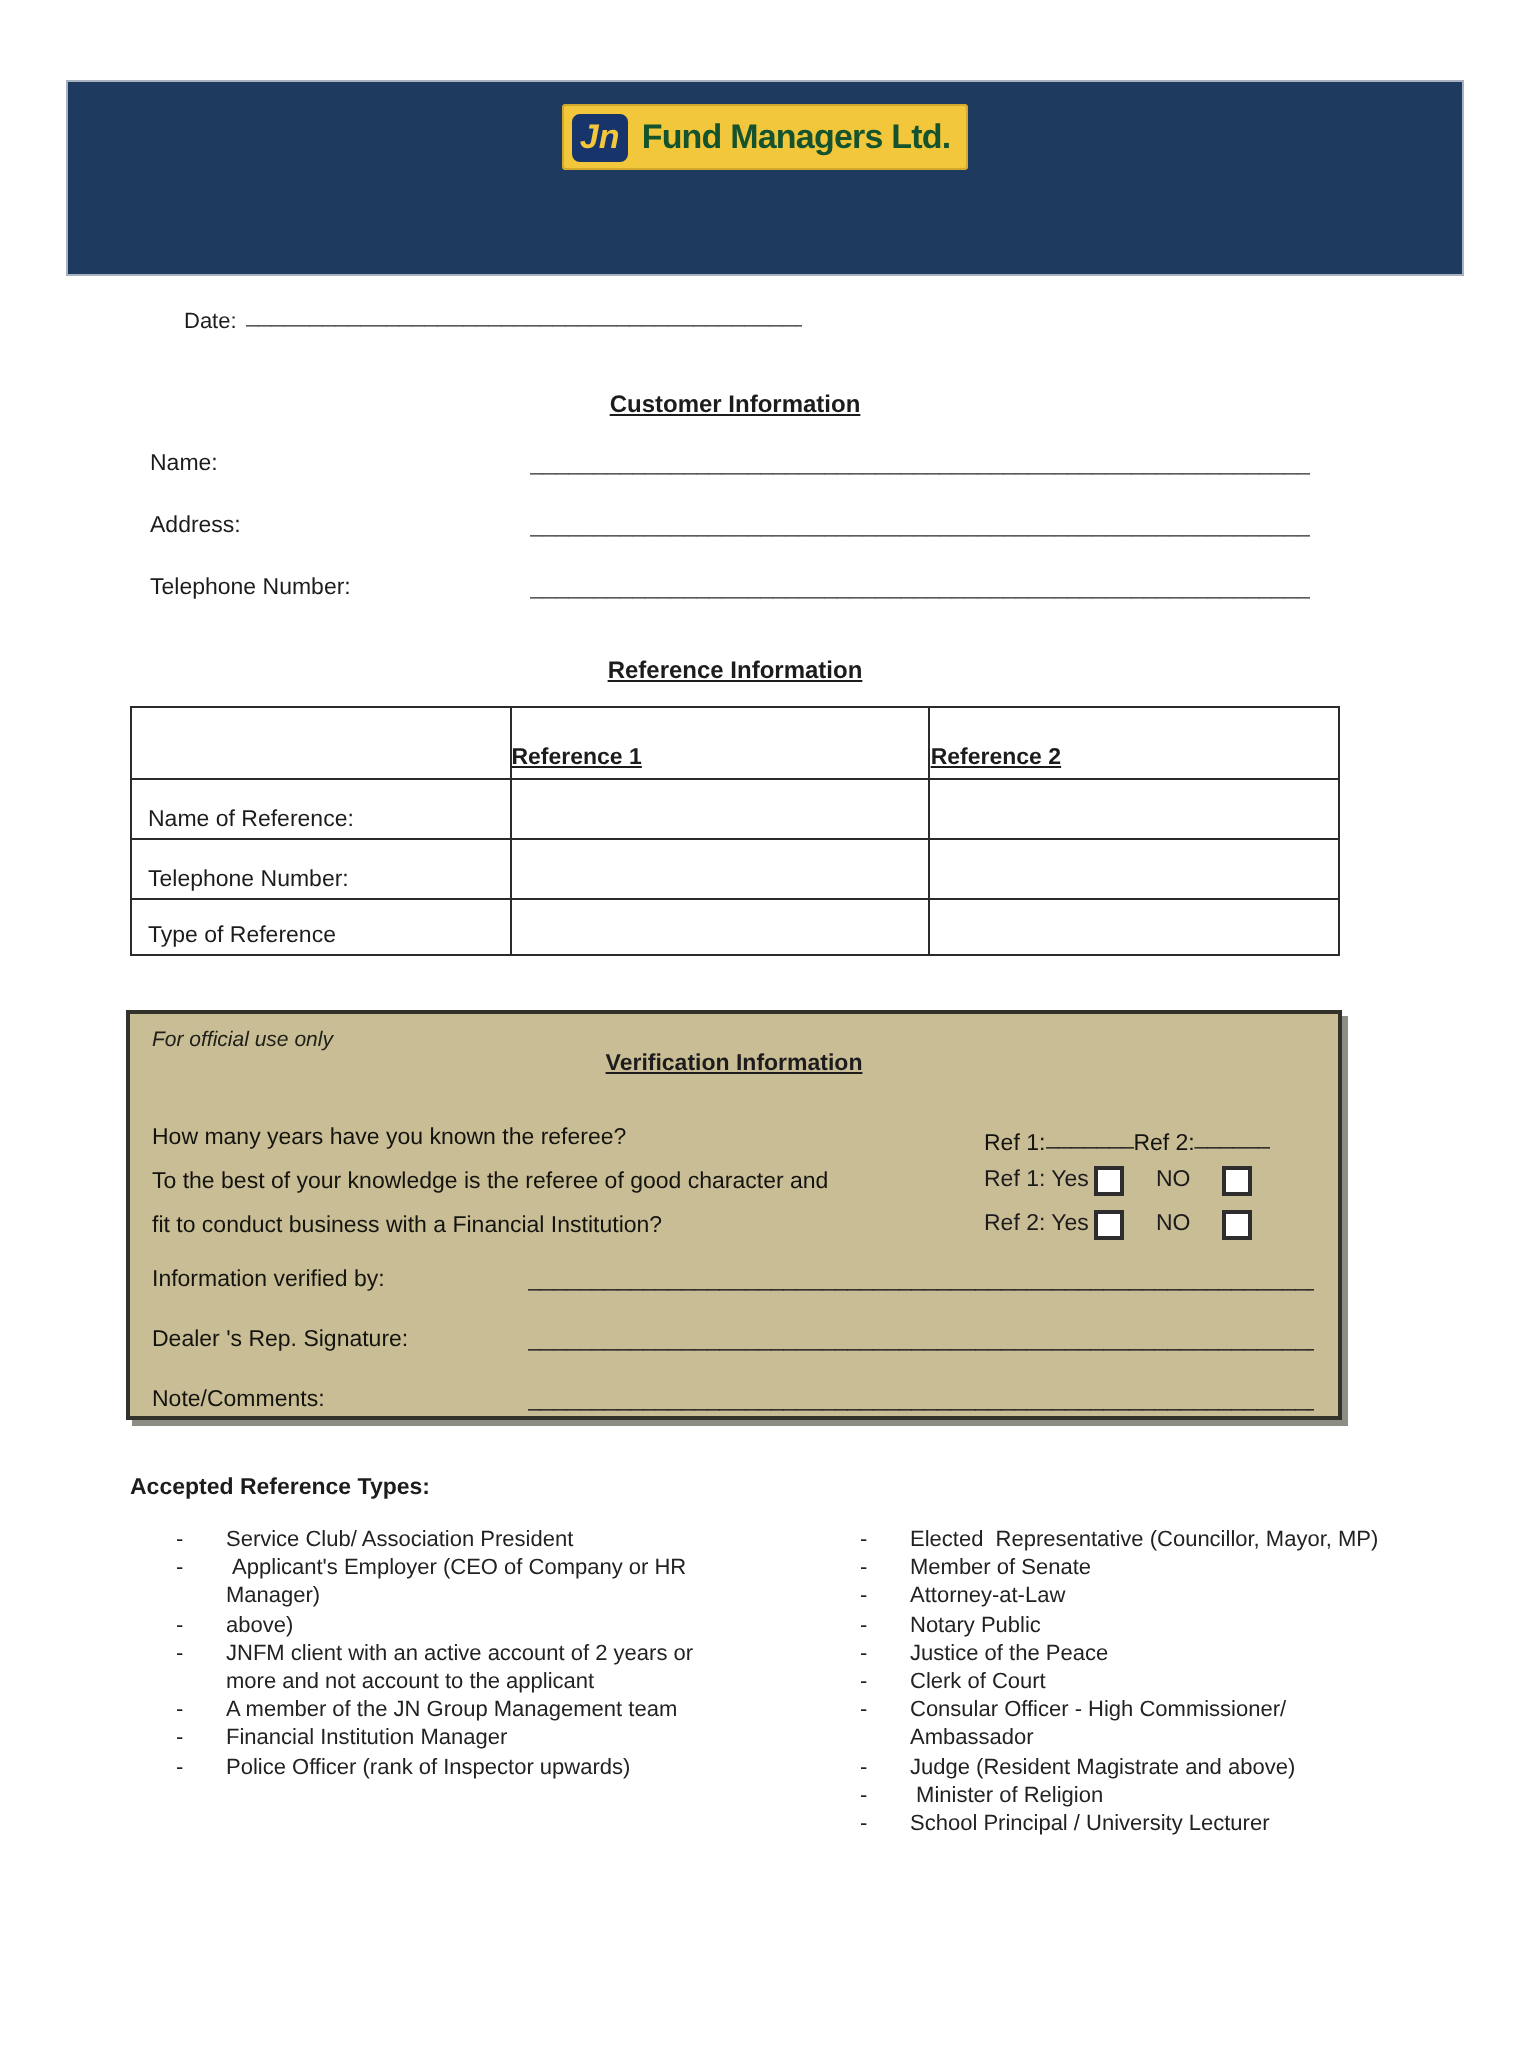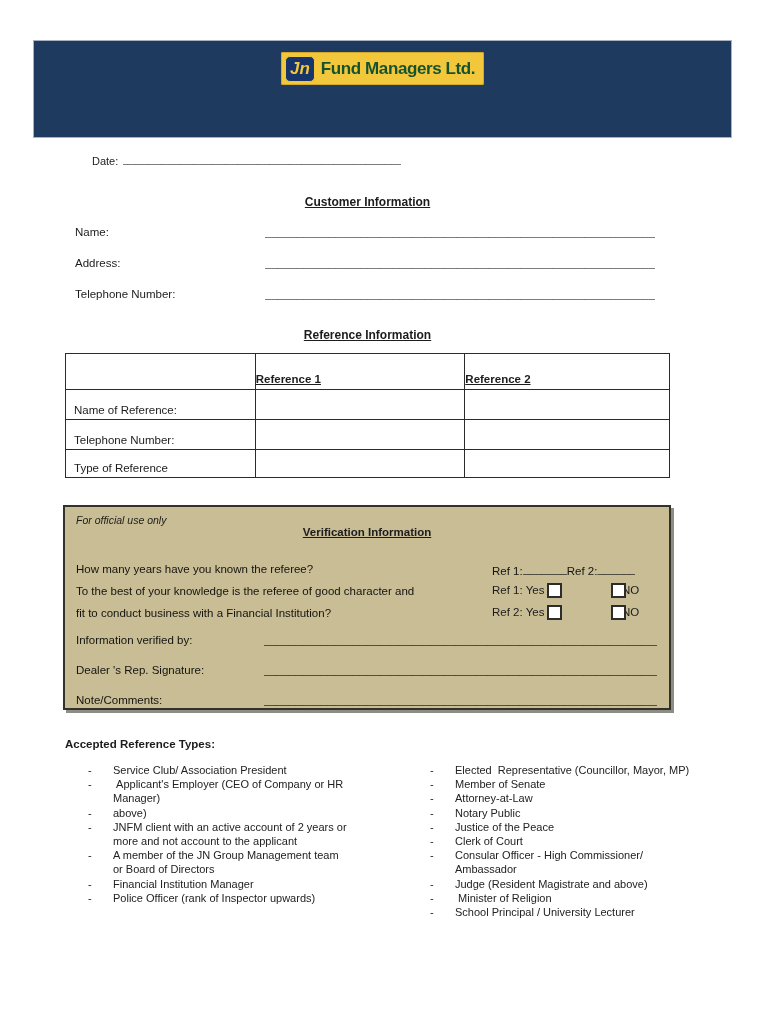--- a/index.html
+++ b/index.html
@@ -40,21 +40,21 @@
   .c0 { width:190px; } .c1 { width:210px; } .c2 { width:205px; }
 
   
   .vbox { position:absolute; left:63px; top:505px; width:608px; height:205px;
           background:#c9bd96; border:2px solid #32322a; box-shadow:3px 3px 0 rgba(80,80,68,0.65); }
   .vbox .note { position:absolute; left:11px; top:7px; font-style:italic; font-size:10.5px; color:#20201a; }
   .vbox .vtitle { position:absolute; left:0; top:19px; width:100%; }
   .vrow-label { position:absolute; font-size:11.5px; color:#14140f; white-space:nowrap; }
   .cbrow { position:absolute; left:427px; width:170px; height:17px; }
   .cbrow .yes { position:absolute; left:0; top:1px; font-size:11.5px; white-space:nowrap; }
-  .cbrow .no  { position:absolute; left:86px; top:1px; font-size:11.5px;margin-left:44px; }
+  .cbrow .no  { position:absolute; left:86px; top:1px; font-size:11.5px; }
   .cb { position:absolute; top:0; width:15px; height:15px; background:#ffffff; border:2px solid #2d2d2d; }
   .cb.p1 { left:55px; } .cb.p2 { left:119px; }
 
   
   .acc-title { position:absolute; left:65px; top:738px; font-size:11.5px; font-weight:bold; }
   .acc-col { position:absolute; top:763px; font-size:11px; line-height:14.2px; color:#222; }
   .acc-left { left:88px; width:322px; }
   .acc-right { left:430px; width:300px; }
   .li { display:flex; }
   .li .dash { width:25px; flex:none; }
@@ -176,21 +176,20 @@
       <span class="dash">-</span>
       <span class="litxt">
         <span style="display:block">JNFM client with an active account of 2 years or</span>
         <span style="display:block">more and not account to the applicant</span>
       </span>
     </div>
     <div class="li">
       <span class="dash">-</span>
       <span class="litxt">
         <span style="display:block">A member of the JN Group Management team</span>
-        <span style="display:block">or Board of Directors</span>
       </span>
     </div>
     <div class="li">
       <span class="dash">-</span>
       <span class="litxt">
           <span style="display:block">Financial Institution Manager</span>
         </span>
     </div>
     <div class="li">
       <span class="dash">-</span>

